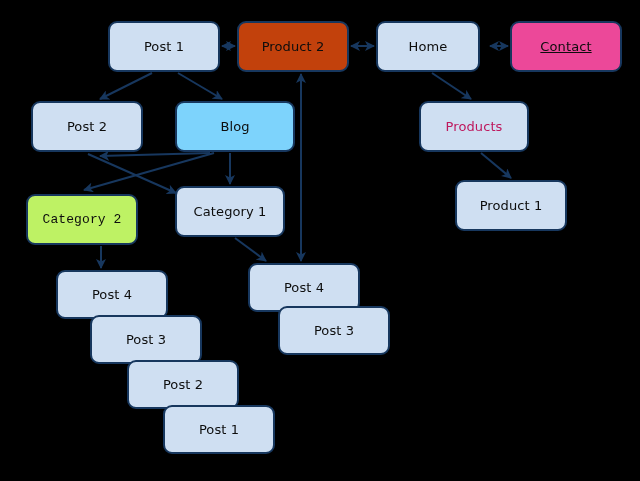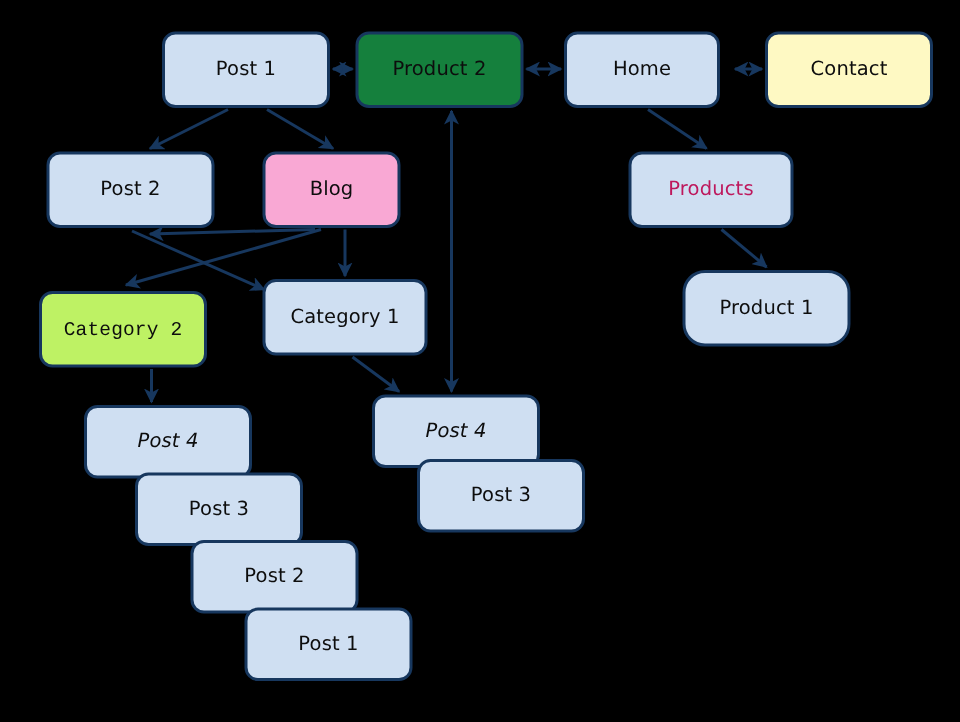--- a/index.html
+++ b/index.html
@@ -43,21 +43,21 @@
     line-height: 1;
     letter-spacing: 0.1px;
     z-index: 5;
     box-shadow: 0 0 0 0 rgba(0,0,0,0);
   }
   .node-label {
     display: block;
     white-space: nowrap;
   }
   
-  .stack-1 { z-index: 6; font-style: italic; }
+  .stack-1 { z-index: 6; }
   .stack-2 { z-index: 7; }
   .stack-3 { z-index: 8; }
   .stack-4 { z-index: 9; }
 </style>
 </head>
 <body>
 
 <div id="canvas">
 
   <svg id="edge-layer" viewBox="0 0 640 481" width="640" height="481" xmlns="http://www.w3.org/2000/svg">
@@ -96,45 +96,45 @@
 
     <line x1="235" y1="238" x2="266" y2="261" stroke="#17375e" stroke-width="2" marker-end="url(#arrow-end)"></line>
 
     <line x1="301" y1="74" x2="301" y2="261" stroke="#17375e" stroke-width="2" marker-start="url(#arrow-start)" marker-end="url(#arrow-end)"></line>
   </svg>
 
   <div id="nodes">
       <div class="node" style="left: 108px; top: 21px; width: 112px; height: 51px; background: rgb(207, 223, 242); border-color: rgb(23, 55, 94); color: rgb(13, 13, 13);">
         <span class="node-label">Post 1</span>
       </div>
-      <div class="node" style="left: 237px; top: 21px; width: 112px; height: 51px; background: #15803d; border-color: rgb(23, 55, 94); color: rgb(13, 13, 13);">
+      <div class="node" style="left: 237px; top: 21px; width: 112px; height: 51px; background: #c2410c; border-color: rgb(23, 55, 94); color: rgb(13, 13, 13);">
         <span class="node-label">Product 2</span>
       </div>
       <div class="node" style="left: 376px; top: 21px; width: 104px; height: 51px; background: rgb(207, 223, 242); border-color: rgb(23, 55, 94); color: rgb(13, 13, 13);">
         <span class="node-label">Home</span>
       </div>
-      <div class="node" style="left: 510px; top: 21px; width: 112px; height: 51px; background: #fef9c3; border-color: rgb(23, 55, 94); color: rgb(13, 13, 13);">
+      <div class="node" style="left: 510px; top: 21px; width: 112px; height: 51px; background: #ec4899; border-color: rgb(23, 55, 94); color: rgb(13, 13, 13); text-decoration: underline;">
         <span class="node-label">Contact</span>
       </div>
       <div class="node" style="left: 31px; top: 101px; width: 112px; height: 51px; background: rgb(207, 223, 242); border-color: rgb(23, 55, 94); color: rgb(13, 13, 13);">
         <span class="node-label">Post 2</span>
       </div>
-      <div class="node" style="left: 175px; top: 101px; width: 92px; height: 51px; background: #f9a8d4; border-color: rgb(23, 55, 94); color: rgb(13, 13, 13);">
+      <div class="node" style="left: 175px; top: 101px; width: 120px; height: 51px; background: #7dd3fc; border-color: rgb(23, 55, 94); color: rgb(13, 13, 13);">
         <span class="node-label">Blog</span>
       </div>
       <div class="node" style="left: 419px; top: 101px; width: 110px; height: 51px; background: rgb(207, 223, 242); border-color: rgb(23, 55, 94); color: #be185d;">
         <span class="node-label">Products</span>
       </div>
       <div class="node" style="left: 26px; top: 194px; width: 112px; height: 51px; background: #bef264; border-color: rgb(23, 55, 94); color: rgb(13, 13, 13); font-family: Liberation Mono, monospace;">
         <span class="node-label">Category 2</span>
       </div>
       <div class="node" style="left: 175px; top: 186px; width: 110px; height: 51px; background: rgb(207, 223, 242); border-color: rgb(23, 55, 94); color: rgb(13, 13, 13);">
         <span class="node-label">Category 1</span>
       </div>
-      <div class="node" style="left: 455px; top: 180px; width: 112px; height: 51px; background: rgb(207, 223, 242); border-color: rgb(23, 55, 94); color: rgb(13, 13, 13); border-radius: 15px;">
+      <div class="node" style="left: 455px; top: 180px; width: 112px; height: 51px; background: rgb(207, 223, 242); border-color: rgb(23, 55, 94); color: rgb(13, 13, 13);">
         <span class="node-label">Product 1</span>
       </div>
       <div class="node stack-1" style="left: 56px; top: 270px; width: 112px; height: 49px; background: rgb(207, 223, 242); border-color: rgb(23, 55, 94); color: rgb(13, 13, 13);">
         <span class="node-label">Post 4</span>
       </div>
       <div class="node stack-2" style="left: 90px; top: 315px; width: 112px; height: 49px; background: rgb(207, 223, 242); border-color: rgb(23, 55, 94); color: rgb(13, 13, 13);">
         <span class="node-label">Post 3</span>
       </div>
       <div class="node stack-3" style="left: 127px; top: 360px; width: 112px; height: 49px; background: rgb(207, 223, 242); border-color: rgb(23, 55, 94); color: rgb(13, 13, 13);">
         <span class="node-label">Post 2</span>

